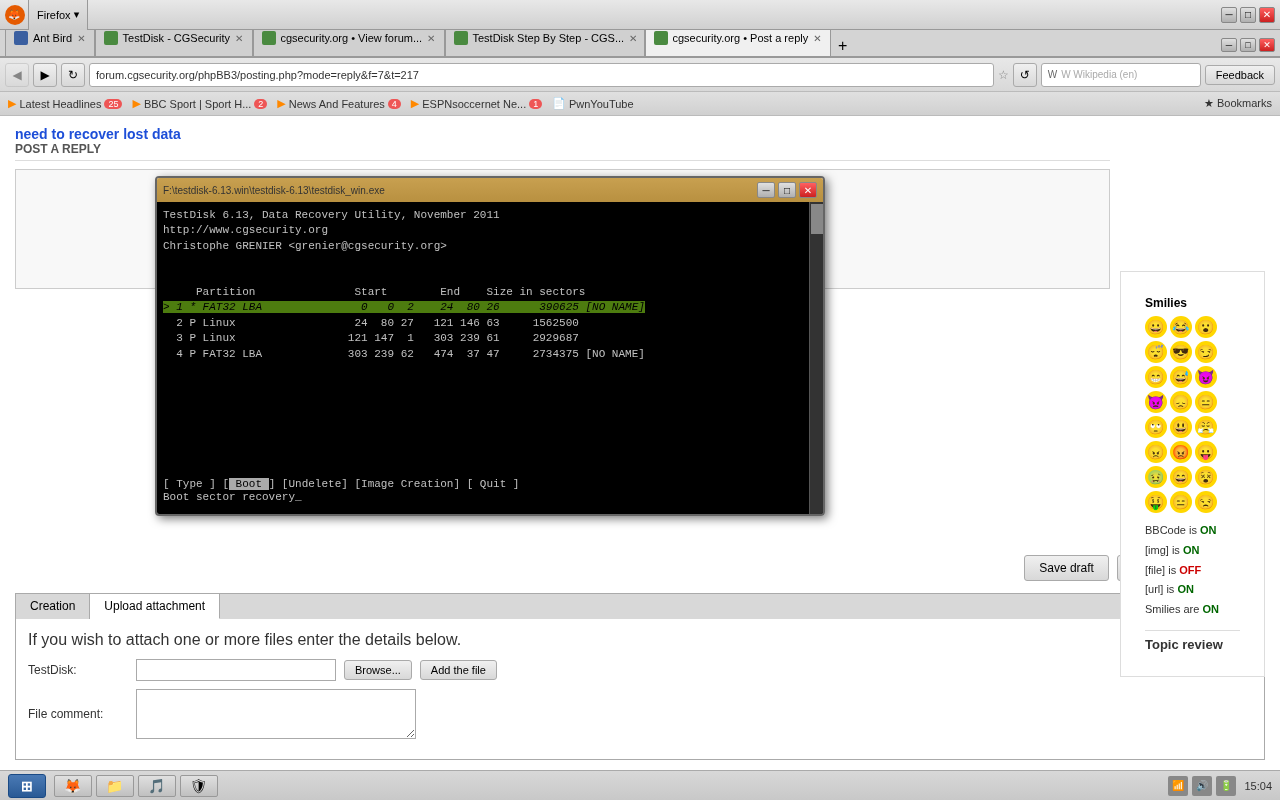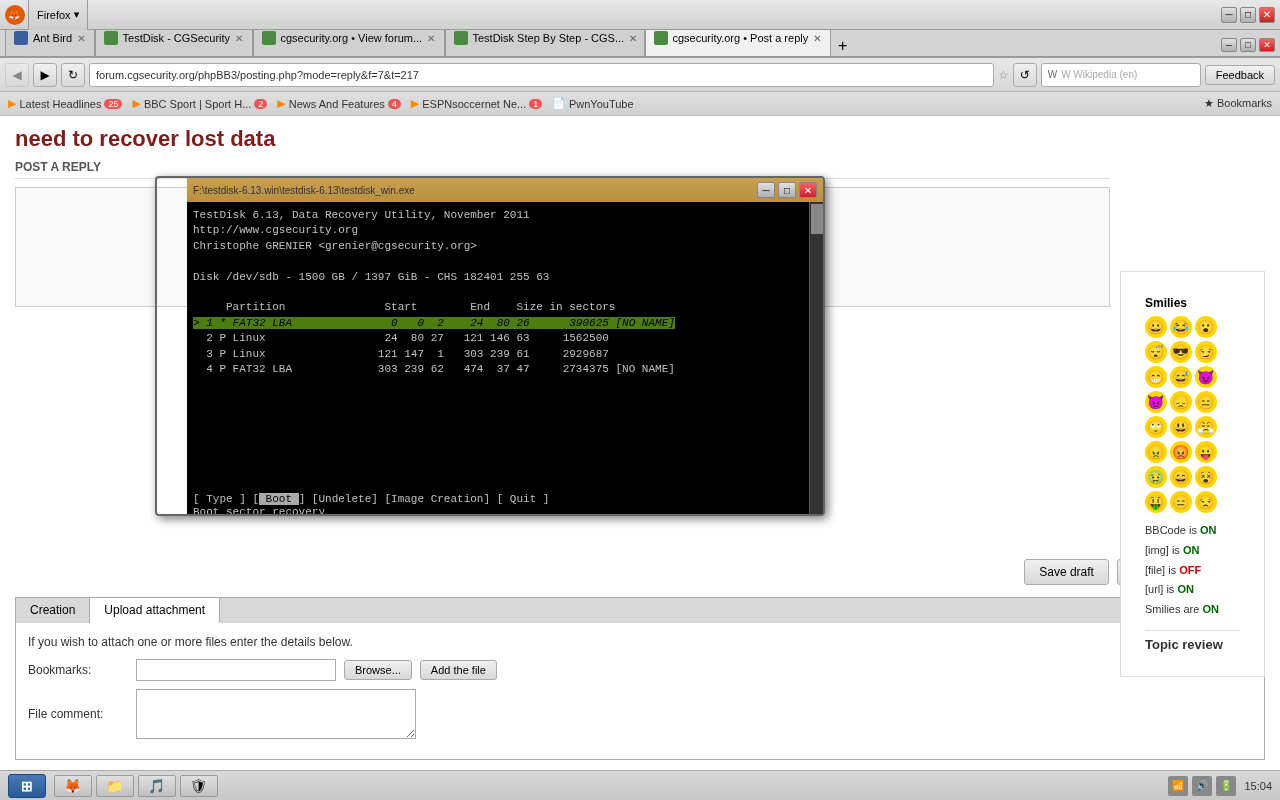--- a/index.html
+++ b/index.html
@@ -158,24 +158,23 @@
       background: #e55;
       color: white;
       border-radius: 8px;
       padding: 0 4px;
       font-size: 9px;
     }
     .star-icon { color: #888; font-size: 12px; }
     .bookmarks-label { margin-left: auto; font-size: 11px; color: #333; cursor: pointer; }
 
     .page-title {
-      font-size: 22px;
+      font-size: 14px;
       font-weight: bold;
-      color: #7f1d1d;
-      margin-bottom: 8px;
+      color: #1d4ed8;
     }
 
     .post-reply-header {
       font-size: 12px;
       font-weight: bold;
       color: #555;
       margin-bottom: 8px;
       padding-bottom: 4px;
       border-bottom: 1px solid #ddd;
     }
@@ -185,21 +184,20 @@
       position: absolute;
       top: 60px;
       left: 155px;
       width: 670px;
       height: 340px;
       border: 2px solid #666;
       border-radius: 4px;
       overflow: hidden;
       box-shadow: 3px 3px 10px rgba(0,0,0,0.5);
       z-index: 10;
-      padding-left: 30px;
     }
 
     .terminal-titlebar {
       background: linear-gradient(to bottom, #c8a050, #b89040);
       height: 24px;
       display: flex;
       align-items: center;
       padding: 0 6px;
       justify-content: space-between;
     }
@@ -340,21 +338,21 @@
     .tab-header.active {
       background: white;
       border-bottom: 1px solid white;
     }
     .tab-content {
       padding: 12px;
       background: white;
     }
 
     .attach-info {
-      font-size: 12px;
+      font-size: 16px;
       color: #333;
       margin-bottom: 10px;
     }
     .attach-row {
       display: flex;
       align-items: center;
       gap: 8px;
       margin-bottom: 8px;
     }
     .attach-label {
@@ -574,21 +572,20 @@
           </div>
           <div class="terminal-body">
             <div class="terminal-scrollbar">
               <div style="width:12px;height:30px;background:#888;margin:2px auto;"></div>
             </div>
             <div class="terminal-content">
               <div class="term-line">TestDisk 6.13, Data Recovery Utility, November 2011</div>
               <div class="term-line">http://www.cgsecurity.org</div>
               <div class="term-line">Christophe GRENIER &lt;grenier@cgsecurity.org&gt;</div>
               <div class="term-line">&nbsp;</div>
-              <div class="term-line">Disk /dev/sdb - 1500 GB / 1397 GiB - CHS 182401 255 63</div>
               <div class="term-line">&nbsp;</div>
               <div class="term-line">     Partition               Start        End    Size in sectors</div>
               <div class="term-line"><span style="background:#4d7c0f;color:#000;font-style:italic;">&gt; 1 * FAT32 LBA               0   0  2    24  80 26      390625 [NO NAME]</span></div>
               <div class="term-line">&nbsp; 2 P Linux                  24  80 27   121 146 63     1562500</div>
               <div class="term-line">&nbsp; 3 P Linux                 121 147  1   303 239 61     2929687</div>
               <div class="term-line">&nbsp; 4 P FAT32 LBA             303 239 62   474  37 47     2734375 [NO NAME]</div>
               <div class="term-line">&nbsp;</div>
               <div class="term-line">&nbsp;</div>
               <div class="term-line">&nbsp;</div>
               <div class="term-line">&nbsp;</div>
@@ -652,21 +649,21 @@
           </div>
 
           <div class="tabs-section">
             <div class="tab-headers">
               <div class="tab-header">Creation</div>
               <div class="tab-header active">Upload attachment</div>
             </div>
             <div class="tab-content">
               <div class="attach-info">If you wish to attach one or more files enter the details below.</div>
               <div class="attach-row">
-                <span class="attach-label">Bookmarks:</span>
+                <span class="attach-label">TestDisk:</span>
                 <input class="attach-input" type="text" style="">
                 <button class="attach-btn">Browse...</button>
                 <button class="attach-btn">Add the file</button>
               </div>
               <div class="attach-row">
                 <span class="attach-label">File comment:</span>
                 <textarea class="attach-comment" style=""></textarea>
               </div>
             </div>
           </div>

